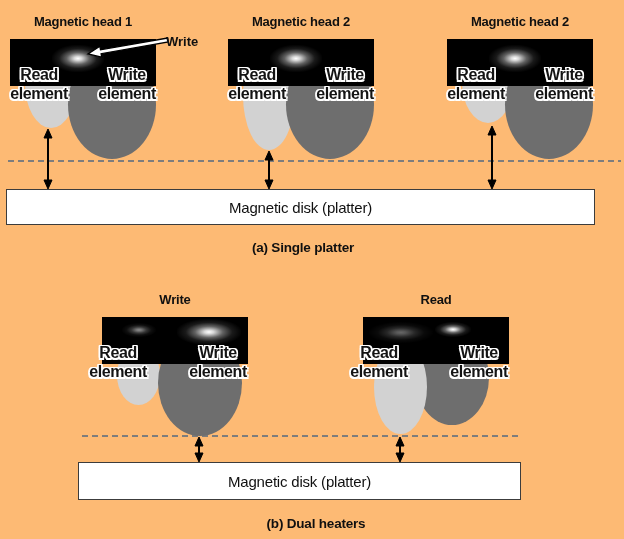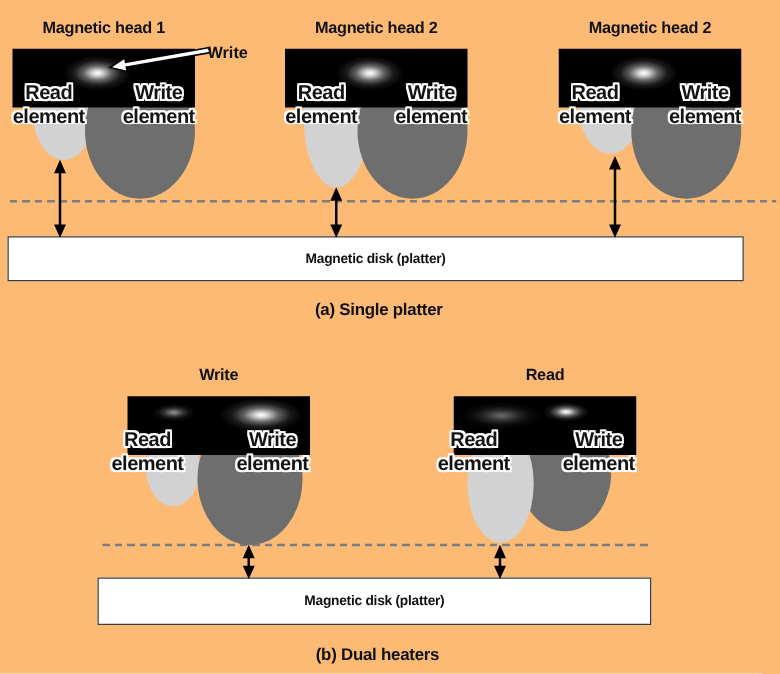--- a/index.html
+++ b/index.html
@@ -65,28 +65,28 @@
   
   .heater-label{position:absolute;left:166px;top:34px;font-size:13px;font-weight:bold;color:#101010;z-index:8;}
   
   .dashline{position:absolute;height:2px;z-index:1;
     background:repeating-linear-gradient(90deg,#7d7d7d 0 6px,rgba(0,0,0,0) 6px 10px);}
   .dash-a{left:8px;top:160px;width:613px;}
   .dash-b{left:82px;top:435px;width:438px;}
   
   .disk{position:absolute;background:#fff;border:1.5px solid #3c3c3c;z-index:1;
     display:flex;align-items:center;justify-content:center;
-    font-size:11px;font-weight:bold;letter-spacing:-0.2px;color:#101010;}
+    font-size:15px;font-weight:normal;letter-spacing:-0.2px;color:#101010;}
   .disk-a{left:6px; top:189px;width:587px;height:34px;}
   .disk-b{left:78px;top:462px;width:441px;height:36px;}
   
   .caption{position:absolute;width:300px;text-align:center;
     font-size:13.5px;font-weight:bold;letter-spacing:-0.2px;color:#101010;}
   .cap-a{left:153px;top:240px;}
-  .cap-b{left:152px;top:516px;}
+  .cap-b{left:166px;top:516px;}
   
   .overlay{position:absolute;left:0;top:0;z-index:7;pointer-events:none;}
 </style>
 </head>
 <body>
 
 <div class="figure">
 
   <div class="head a1">
     <div class="head-title">Magnetic head 1</div>

